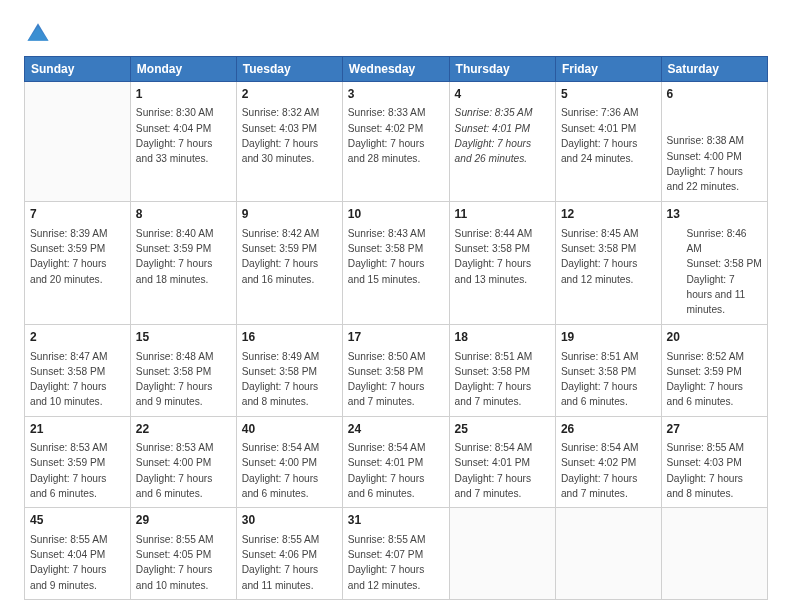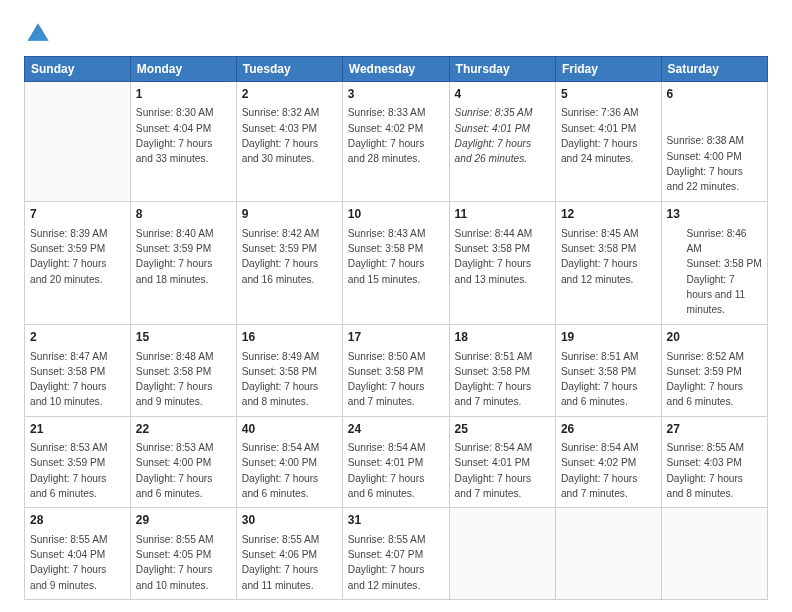--- a/index.html
+++ b/index.html
@@ -290,21 +290,21 @@
           </td>
           <td>
             <div class="day-number">27</div>
             <div class="day-detail" style="white-space: pre-line;">Sunrise: 8:55 AM
 Sunset: 4:03 PM
 Daylight: 7 hours and 8 minutes.</div>
           </td>
         </tr>
         <tr>
           <td>
-            <div class="day-number">28</div>
+            <div class="day-number">45</div>
             <div class="day-detail" style="white-space: pre-line;">Sunrise: 8:55 AM
 Sunset: 4:04 PM
 Daylight: 7 hours and 9 minutes.</div>
           </td>
           <td>
             <div class="day-number">29</div>
             <div class="day-detail" style="white-space: pre-line;">Sunrise: 8:55 AM
 Sunset: 4:05 PM
 Daylight: 7 hours and 10 minutes.</div>
           </td>

